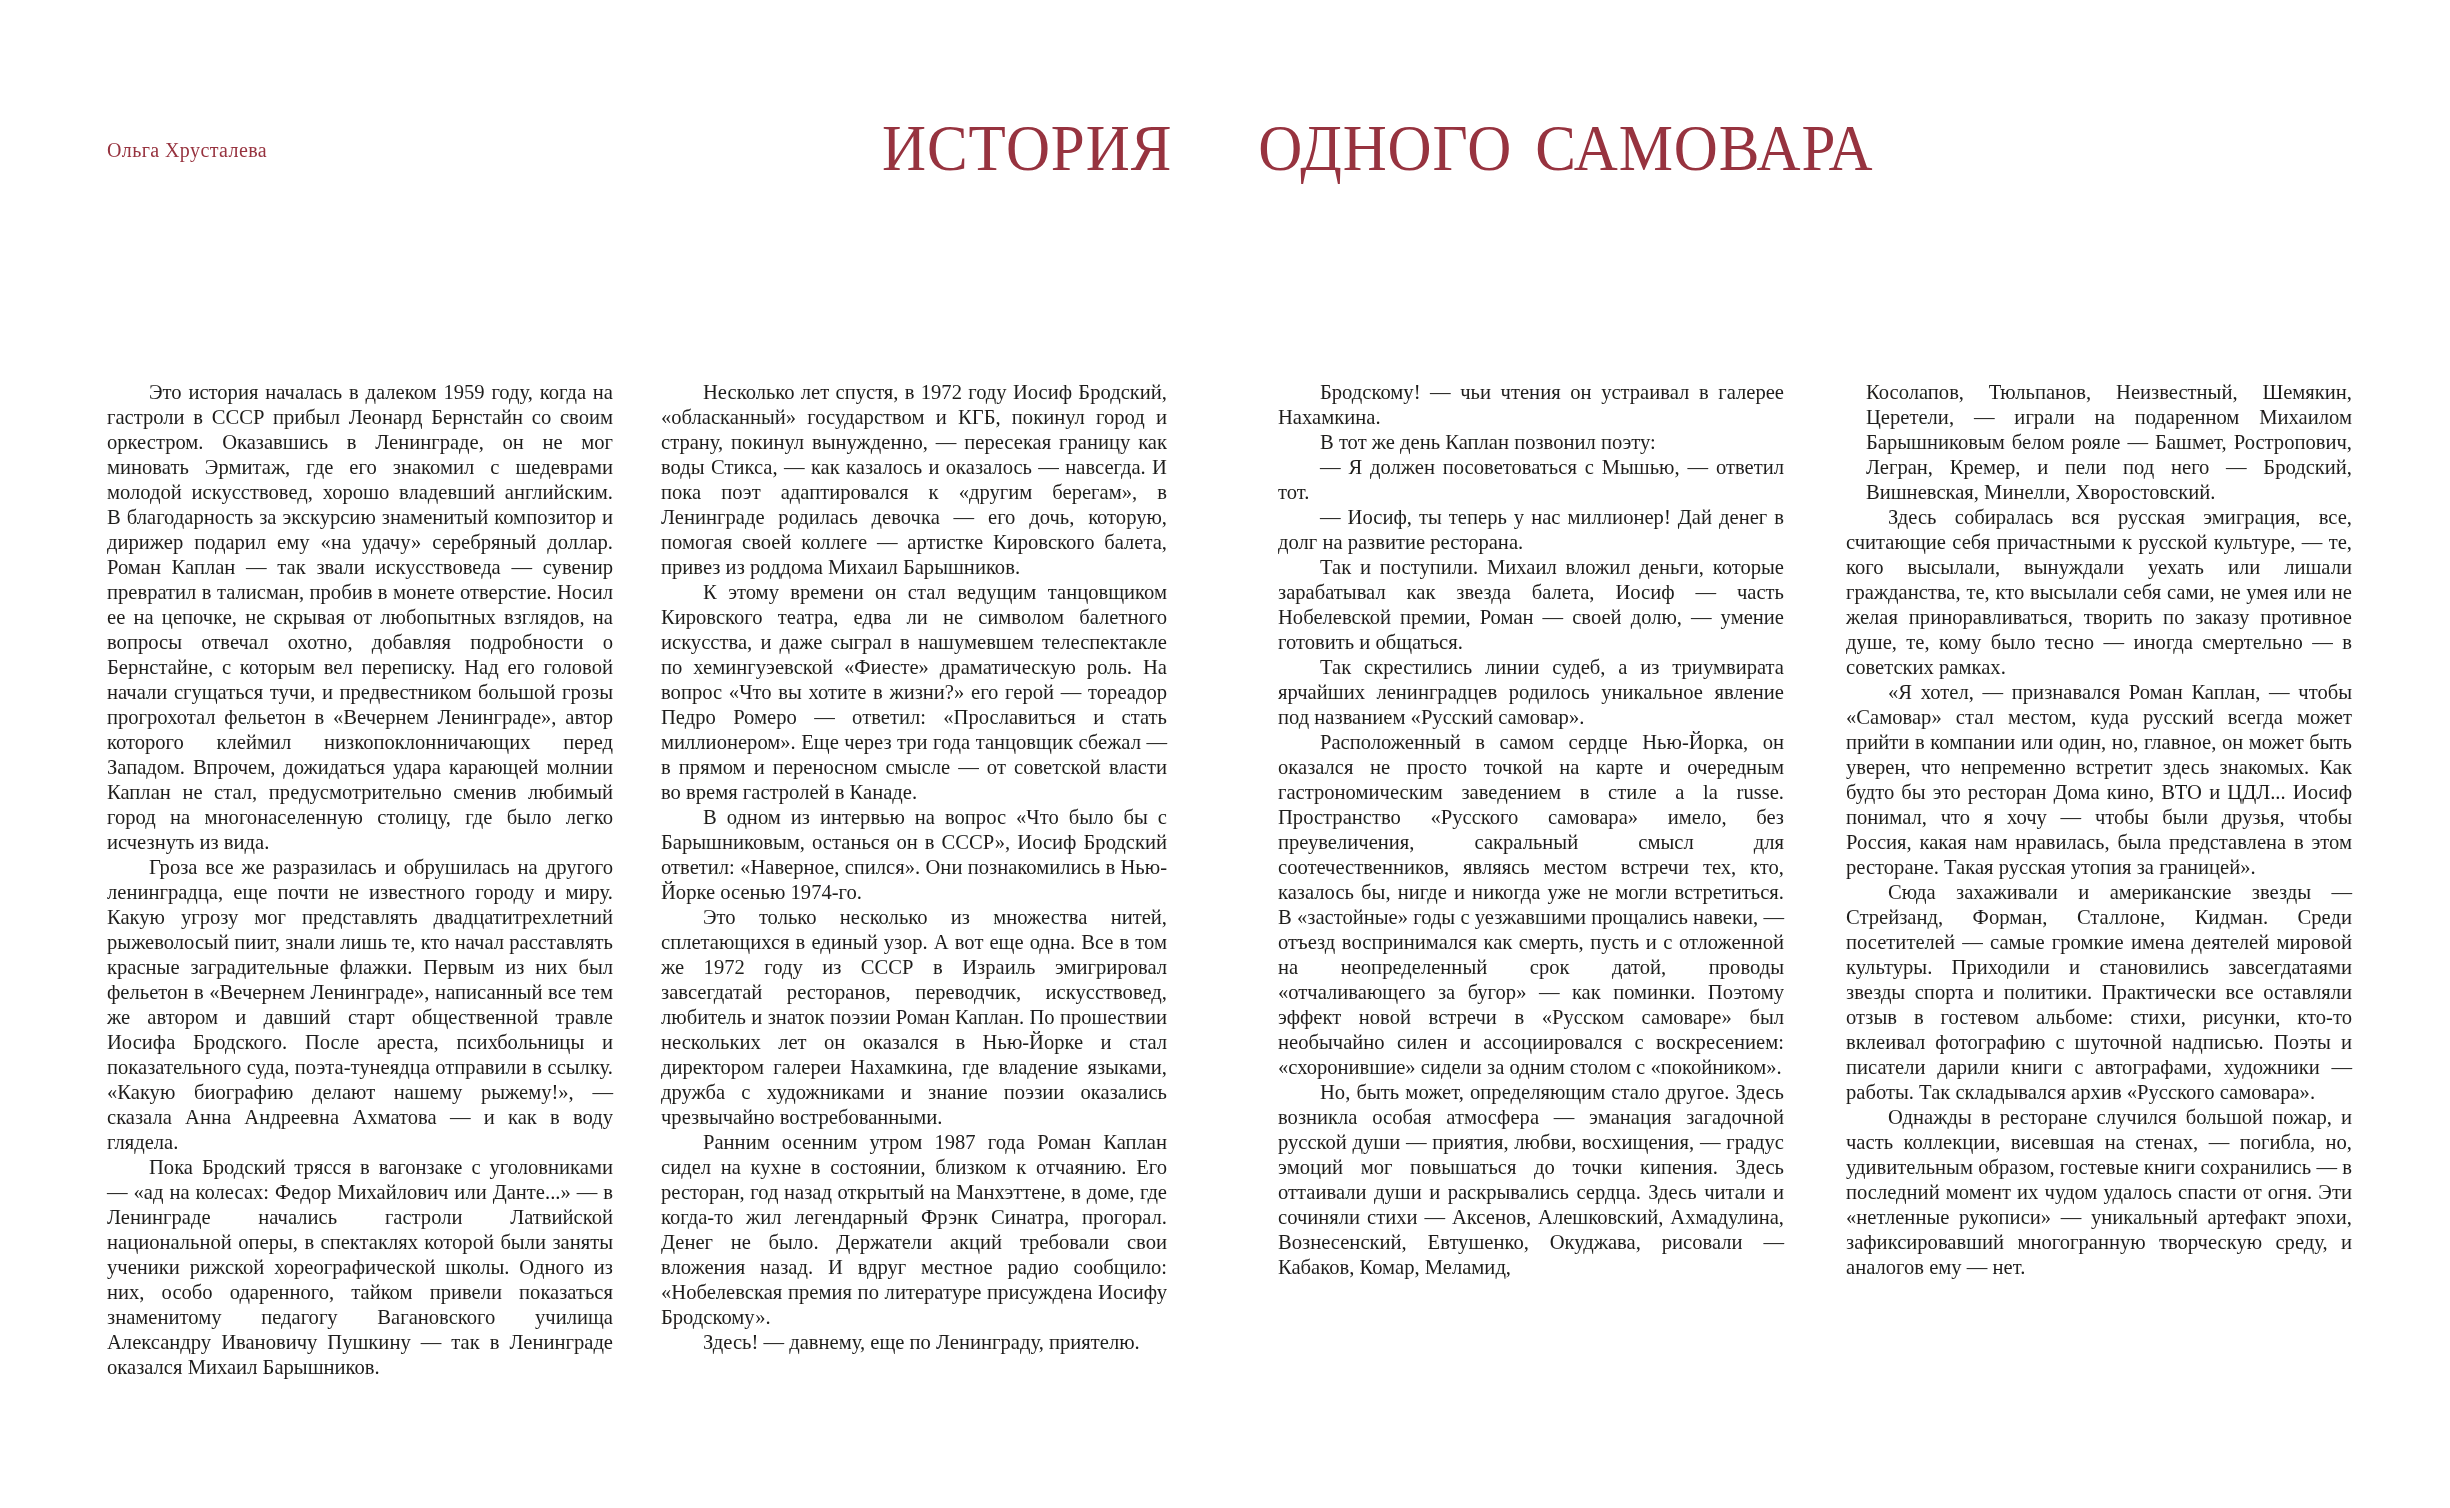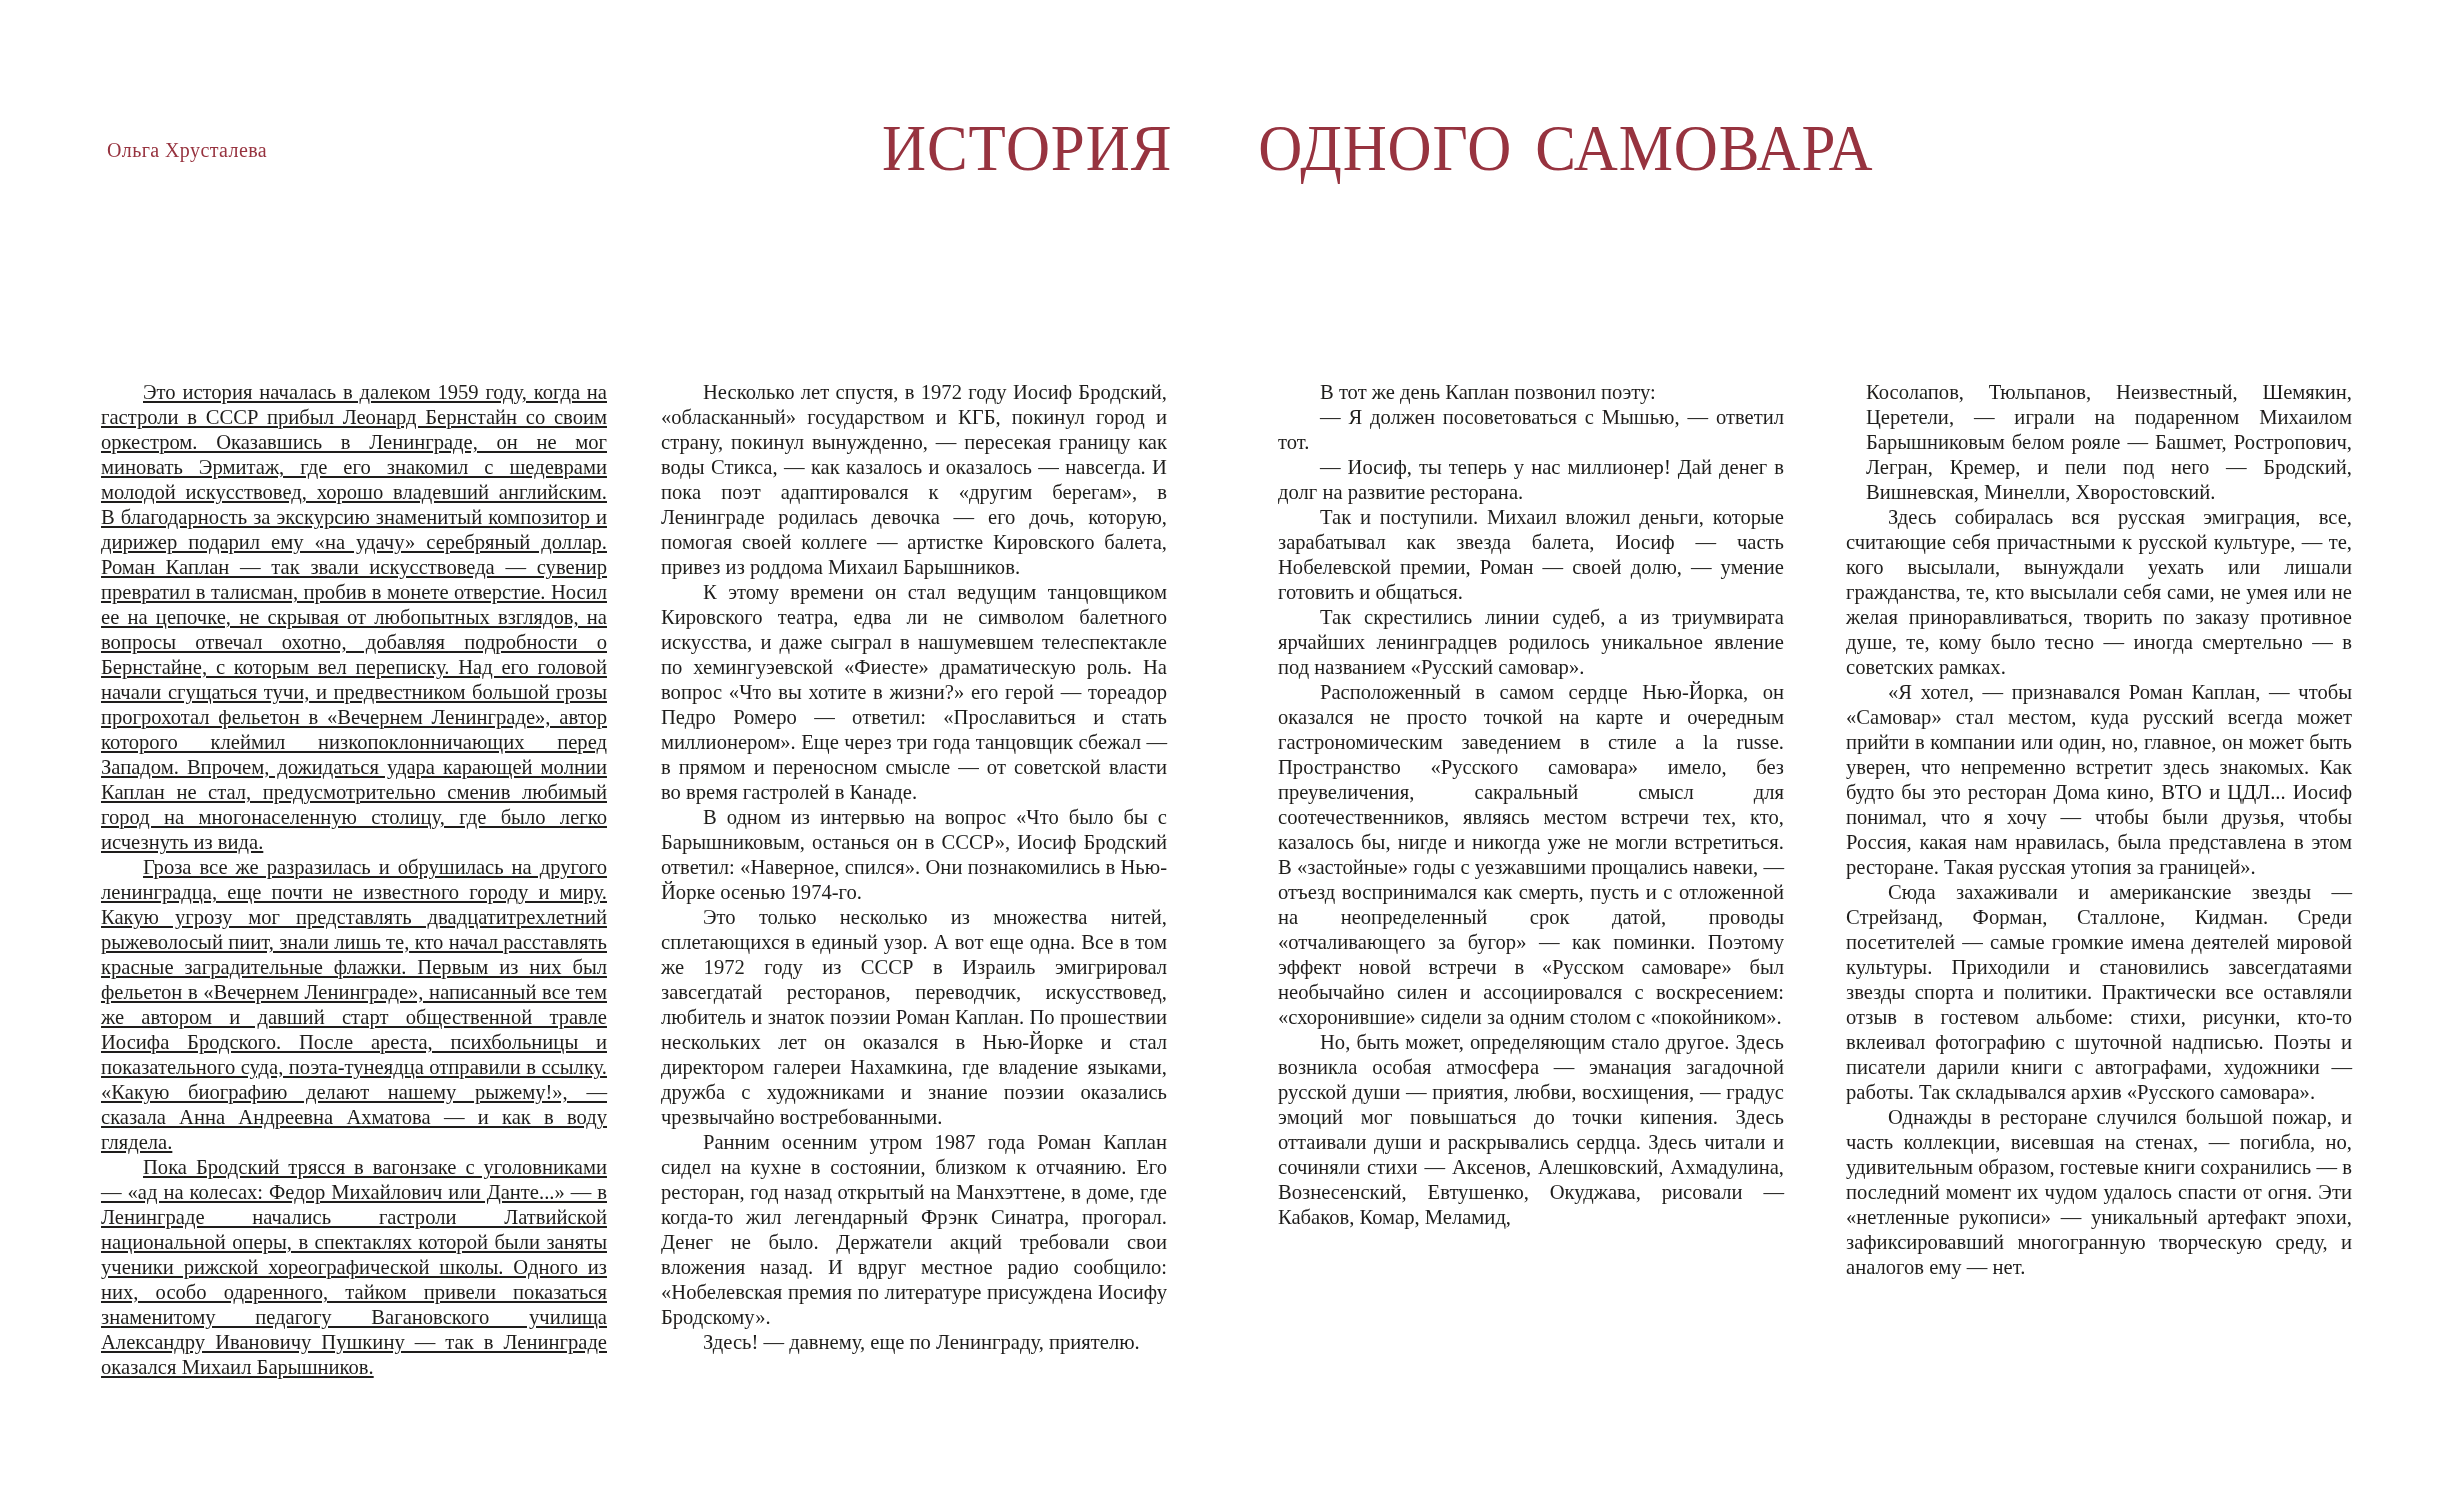--- a/index.html
+++ b/index.html
@@ -40,21 +40,21 @@
   .title .w3 { margin-left: 23px; }
   .column {
     position: absolute;
     top: 380px;
     width: 506px;
     color: #1e1d1b;
     font-size: 20.6px;
     line-height: 25px;
     text-align: justify;
   }
-  .col-1 { left: 101px; text-decoration: underline;  }
+  .col-1 { left: 107px;  }
   .col-2 { left: 661px;  }
   .col-3 { left: 1278px; }
   .col-4 { left: 1846px; }
   .column p {
     margin: 0;
     padding: 0;
     text-indent: 42px;
   }
   .column p.no-indent {
     text-indent: 0;
@@ -79,20 +79,21 @@
 <div class="column col-2">
     <p>Несколько лет спустя, в 1972 году Иосиф Бродский, «обласканный» государством и КГБ, покинул город и страну, покинул вынужденно, — пересекая границу как воды Стикса, — как казалось и оказалось — навсегда. И пока поэт адаптировался к «другим берегам», в Ленинграде родилась девочка — его дочь, которую, помогая своей коллеге — артистке Кировского балета, привез из роддома Михаил Барышников.</p>
     <p>К этому времени он стал ведущим танцовщиком Кировского театра, едва ли не символом балетного искусства, и даже сыграл в нашумевшем телеспектакле по хемингуэевской «Фиесте» драматическую роль. На вопрос «Что вы хотите в жизни?» его герой — тореадор Педро Ромеро — ответил: «Прославиться и стать миллионером». Еще через три года танцовщик сбежал — в прямом и переносном смысле — от советской власти во время гастролей в Канаде.</p>
     <p>В одном из интервью на вопрос «Что было бы с Барышниковым, останься он в СССР», Иосиф Бродский ответил: «Наверное, спился». Они познакомились в Нью-Йорке осенью 1974-го.</p>
     <p>Это только несколько из множества нитей, сплетающихся в единый узор. А вот еще одна. Все в том же 1972 году из СССР в Израиль эмигрировал завсегдатай ресторанов, переводчик, искусствовед, любитель и знаток поэзии Роман Каплан. По прошествии нескольких лет он оказался в Нью-Йорке и стал директором галереи Нахамкина, где владение языками, дружба с художниками и знание поэзии оказались чрезвычайно востребованными.</p>
     <p>Ранним осенним утром 1987 года Роман Каплан сидел на кухне в состоянии, близком к отчаянию. Его ресторан, год назад открытый на Манхэттене, в доме, где когда-то жил легендарный Фрэнк Синатра, прогорал. Денег не было. Держатели акций требовали свои вложения назад. И вдруг местное радио сообщило: «Нобелевская премия по литературе присуждена Иосифу Бродскому».</p>
     <p>Здесь! — давнему, еще по Ленинграду, приятелю.</p>
   </div>
 
 <div class="column col-3">
+    <p>Бродскому! — чьи чтения он устраивал в галерее Нахамкина.</p>
     <p>В тот же день Каплан позвонил поэту:</p>
     <p>— Я должен посоветоваться с Мышью, — ответил тот.</p>
     <p>— Иосиф, ты теперь у нас миллионер! Дай денег в долг на развитие ресторана.</p>
     <p>Так и поступили. Михаил вложил деньги, которые зарабатывал как звезда балета, Иосиф — часть Нобелевской премии, Роман — своей долю, — умение готовить и общаться.</p>
     <p>Так скрестились линии судеб, а из триумвирата ярчайших ленинградцев родилось уникальное явление под названием «Русский самовар».</p>
     <p>Расположенный в самом сердце Нью-Йорка, он оказался не просто точкой на карте и очередным гастрономическим заведением в стиле a la russe. Пространство «Русского самовара» имело, без преувеличения, сакральный смысл для соотечественников, являясь местом встречи тех, кто, казалось бы, нигде и никогда уже не могли встретиться. В «застойные» годы с уезжавшими прощались навеки, — отъезд воспринимался как смерть, пусть и с отложенной на неопределенный срок датой, проводы «отчаливающего за бугор» — как поминки. Поэтому эффект новой встречи в «Русском самоваре» был необычайно силен и ассоциировался с воскресением: «схоронившие» сидели за одним столом с «покойником».</p>
     <p>Но, быть может, определяющим стало другое. Здесь возникла особая атмосфера — эманация загадочной русской души — приятия, любви, восхищения, — градус эмоций мог повышаться до точки кипения. Здесь оттаивали души и раскрывались сердца. Здесь читали и сочиняли стихи — Аксенов, Алешковский, Ахмадулина, Вознесенский, Евтушенко, Окуджава, рисовали — Кабаков, Комар, Меламид,</p>
   </div>
 
 <div class="column col-4">

